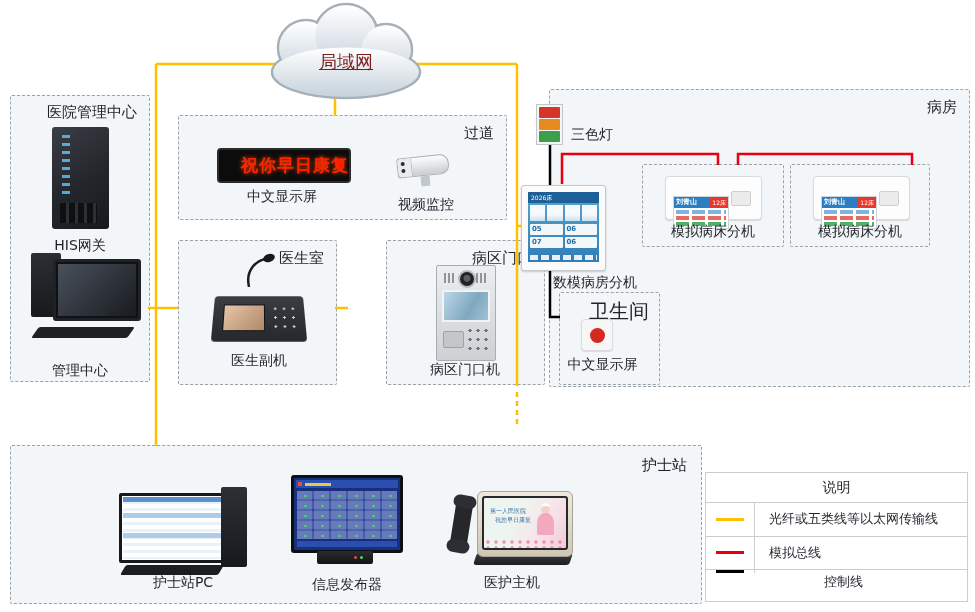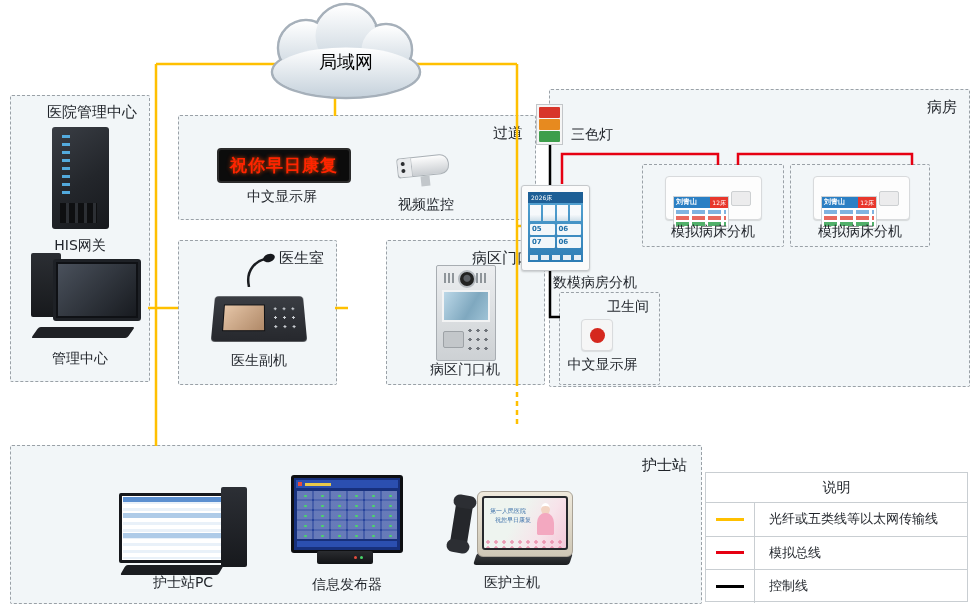--- a/index.html
+++ b/index.html
@@ -9,21 +9,21 @@
   .zone{position:absolute;border:1.5px dashed #9aa1a7;background:#f2f6f8;border-radius:2px;z-index:1;}
   .zone-title{position:absolute;font-size:15px;color:#1f2329;white-space:nowrap;}
   .t-right{right:12px;top:8px;}
   .t-center{left:50%;top:7px;transform:translateX(-50%);margin-left:12px;}
   .dev-label{position:absolute;font-size:14px;color:#1f2329;text-align:center;white-space:nowrap;z-index:4;}
   
   #lines{position:absolute;left:0;top:0;z-index:2;}
   
   .cloud{position:absolute;left:258px;top:2px;width:176px;height:100px;z-index:3;}
   .cloud-label{position:absolute;left:50%;top:60px;transform:translate(-50%,-50%);
-               font-size:18px;color:#000000;z-index:4;}
+               font-size:18px;color:#7f1d1d;z-index:4;text-decoration:underline;}
   
   .dev{position:absolute;z-index:3;}
   .abs{position:absolute;}
   
   .server{width:57px;height:102px;background:linear-gradient(145deg,#3a3e45,#23262b 55%,#17191d);border-radius:3px;}
   .server-leds{left:10px;top:8px;bottom:32px;width:8px;
       background:repeating-linear-gradient(180deg,#57b8f0 0 3px,transparent 3px 8px);opacity:.9;}
   .server-vents{left:8px;right:12px;bottom:6px;height:20px;
       background:repeating-linear-gradient(90deg,#0e0f11 0 6px,#2c2f34 6px 9px);}
   
@@ -59,21 +59,21 @@
   .door-pad{bottom:8px;right:5px;width:24px;height:26px;
        background-image:radial-gradient(#6f747a 1.5px,transparent 1.7px);background-size:8px 9px;}
   .door-card{bottom:12px;left:6px;width:19px;height:15px;background:#c3c7ca;border:1px solid #9da2a6;border-radius:2px;}
   
   .light{left:536px;top:104px;width:27px;height:41px;border:1px solid #c3c6c9;background:#f5f5f5;
        padding:2px;display:flex;flex-direction:column;gap:1px;box-sizing:border-box;}
   .light-cell{flex:1;border-radius:1px;}
   .lc-red{background:#d8352a;} .lc-org{background:#e78a1f;} .lc-grn{background:#3d9e4b;}
   
   .wext{left:521px;top:185px;width:67px;height:84px;background:#fbfbfb;border:1px solid #c5c8cb;
-       border-radius:3px;box-shadow:0 1px 2px rgba(0,0,0,.18);}
+       border-radius:3px;box-shadow:0 1px 2px rgba(0,0,0,.18);padding-left:16px;}
   .wext-screen{left:6px;top:6px;right:6px;bottom:8px;background:linear-gradient(#57a6d4,#2f7db5);}
   .wext-head{left:0;top:0;right:0;height:11px;background:#1d5f96;color:#fff;font-size:6px;line-height:11px;padding-left:3px;}
   .wext-photos{left:2px;top:13px;right:2px;height:16px;display:flex;gap:2px;}
   .wext-photo{flex:1;background:linear-gradient(#f6f9fb 60%,#cfdfe9);}
   .wext-grid{left:2px;top:32px;right:2px;display:grid;grid-template-columns:1fr 1fr;gap:2px;}
   .wext-slot{background:#f2f7fa;color:#1d6fa8;font-size:7px;font-weight:bold;height:11px;line-height:11px;
        padding-left:2px;border-radius:1px;}
   .wext-foot{left:2px;bottom:2px;right:2px;height:5px;
        background:repeating-linear-gradient(90deg,#e8eff5 0 8px,transparent 8px 11px);}
   
@@ -129,21 +129,21 @@
   .host-handset::before,.host-handset::after{content:"";position:absolute;left:-3px;width:23px;height:13px;
        background:#2c2e33;border-radius:7px;}
   .host-handset::before{top:-2px;} .host-handset::after{bottom:-2px;}
   .host-base{left:24px;top:62px;width:96px;height:12px;background:linear-gradient(#3a3c40,#1c1e21);
        border-radius:3px;transform:skewX(-18deg);}
   
   .legend{position:absolute;left:705px;top:472px;width:263px;height:130px;background:#fff;
        border:1.5px solid #c9ced2;box-sizing:border-box;z-index:3;}
   .legend-head{height:29px;line-height:29px;text-align:center;border-bottom:1px solid #c9ced2;font-size:14px;}
   .legend-row{display:flex;align-items:center;height:32.5px;border-bottom:1px solid #c9ced2;}
-  .legend-row:last-child{border-bottom:none;}
+  .legend-row:last-child{border-bottom:none;flex-direction:column;}
   .legend-swatch-cell{width:48px;align-self:stretch;border-right:1px solid #c9ced2;
        display:flex;align-items:center;justify-content:center;}
   .legend-swatch{width:28px;height:3px;}
   .sw-eth{background:#FFC000;} .sw-bus{background:#E60012;} .sw-ctl{background:#000;}
   .legend-label{padding-left:14px;font-size:13px;}
 </style>
 </head>
 <body>
 
 <div id="canvas">
@@ -201,26 +201,26 @@
       <div class="abs server-vents"></div>
     </div>
     <div class="dev-label" style="left:0;right:0;top:141px;">HIS网关</div>
     <div class="dev" style="left:6px;top:157px;width:128px;height:92px;">
       <div class="abs tower"></div>
       <div class="abs monitor">
           <div class="abs monitor-screen"></div>
         </div>
       <div class="abs kb"></div>
     </div>
-    <div class="dev-label" style="left:0;right:0;top:254px;">管理中心</div>
-  </div>
-
-  <div class="zone" style="left:178px;top:115px;width:327px;height:103px;padding-left:29px;">
+    <div class="dev-label" style="left:0;right:0;top:266px;">管理中心</div>
+  </div>
+
+  <div class="zone" style="left:178px;top:115px;width:327px;height:103px;">
     <div class="zone-title t-right">过道</div>
-    <div class="dev led" style="left:38px;top:32px;">
+    <div class="dev led" style="left:38px;top:32px;justify-content:flex-end;">
       <span class="led-text">祝你早日康复</span>
     </div>
     <div class="dev-label" style="left:38px;width:130px;top:72px;">中文显示屏</div>
     <div class="dev" style="left:212px;top:28px;width:70px;height:46px;">
       <div class="abs cam-body">
         <div class="abs cam-front"></div>
         <div class="abs cam-ir" style="left:3px;top:3px;"></div>
         <div class="abs cam-ir" style="left:3px;top:10px;"></div>
       </div>
       <div class="abs cam-mount"></div>
@@ -285,21 +285,21 @@
         <div class="abs bed-row br1"></div>
         <div class="abs bed-row br2"></div>
         <div class="abs bed-row br3"></div>
       </div>
       <div class="abs bed-btn"></div>
     </div>
     <div class="dev-label" style="left:0;right:0;bottom:5px;">模拟病床分机</div>
   </div>
 
   <div class="zone" style="left:559px;top:292px;width:99px;height:91px;">
-    <div class="zone-title" style="right:10px;top:5px;font-size:14px;">卫生间</div>
+    <div class="zone-title" style="right:10px;top:5px;font-size:20px;">卫生间</div>
     <div class="dev help-btn">
       <div class="abs help-dot"></div>
     </div>
     <div class="dev-label" style="left:0;right:14px;bottom:10px;">中文显示屏</div>
   </div>
 
   <div class="dev light">
     <div class="light-cell lc-red"></div>
     <div class="light-cell lc-org"></div>
     <div class="light-cell lc-grn"></div>

